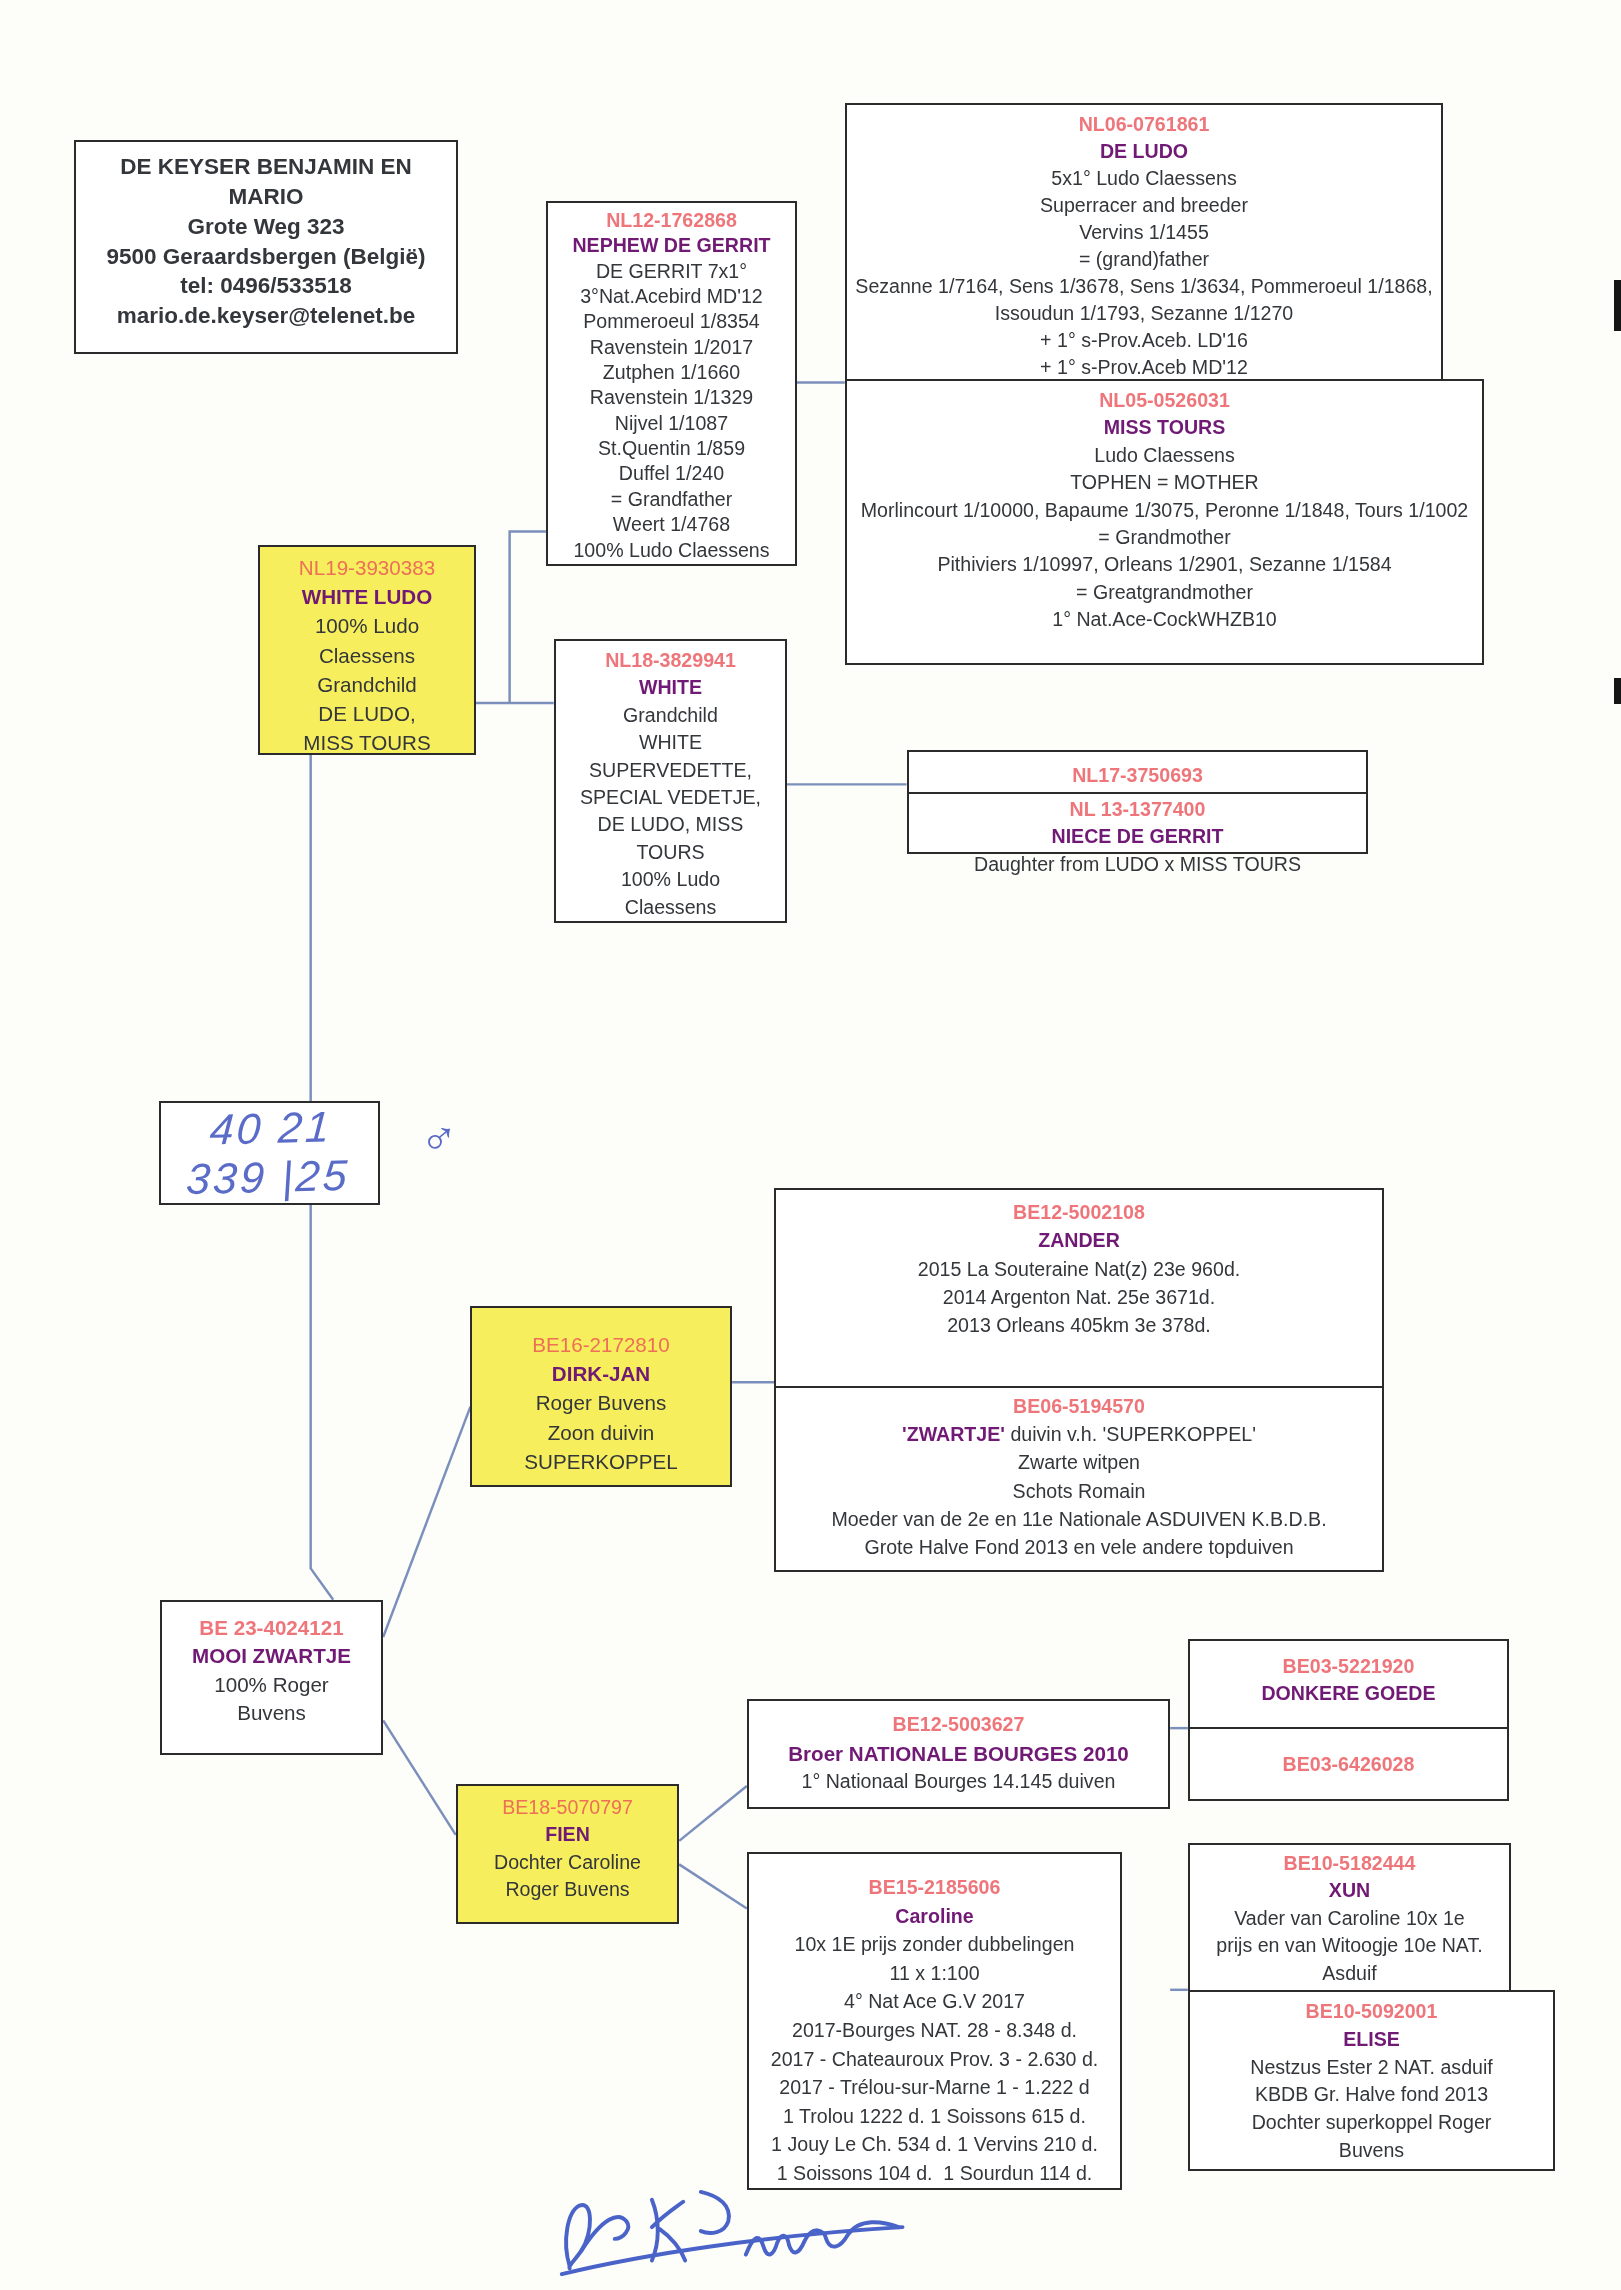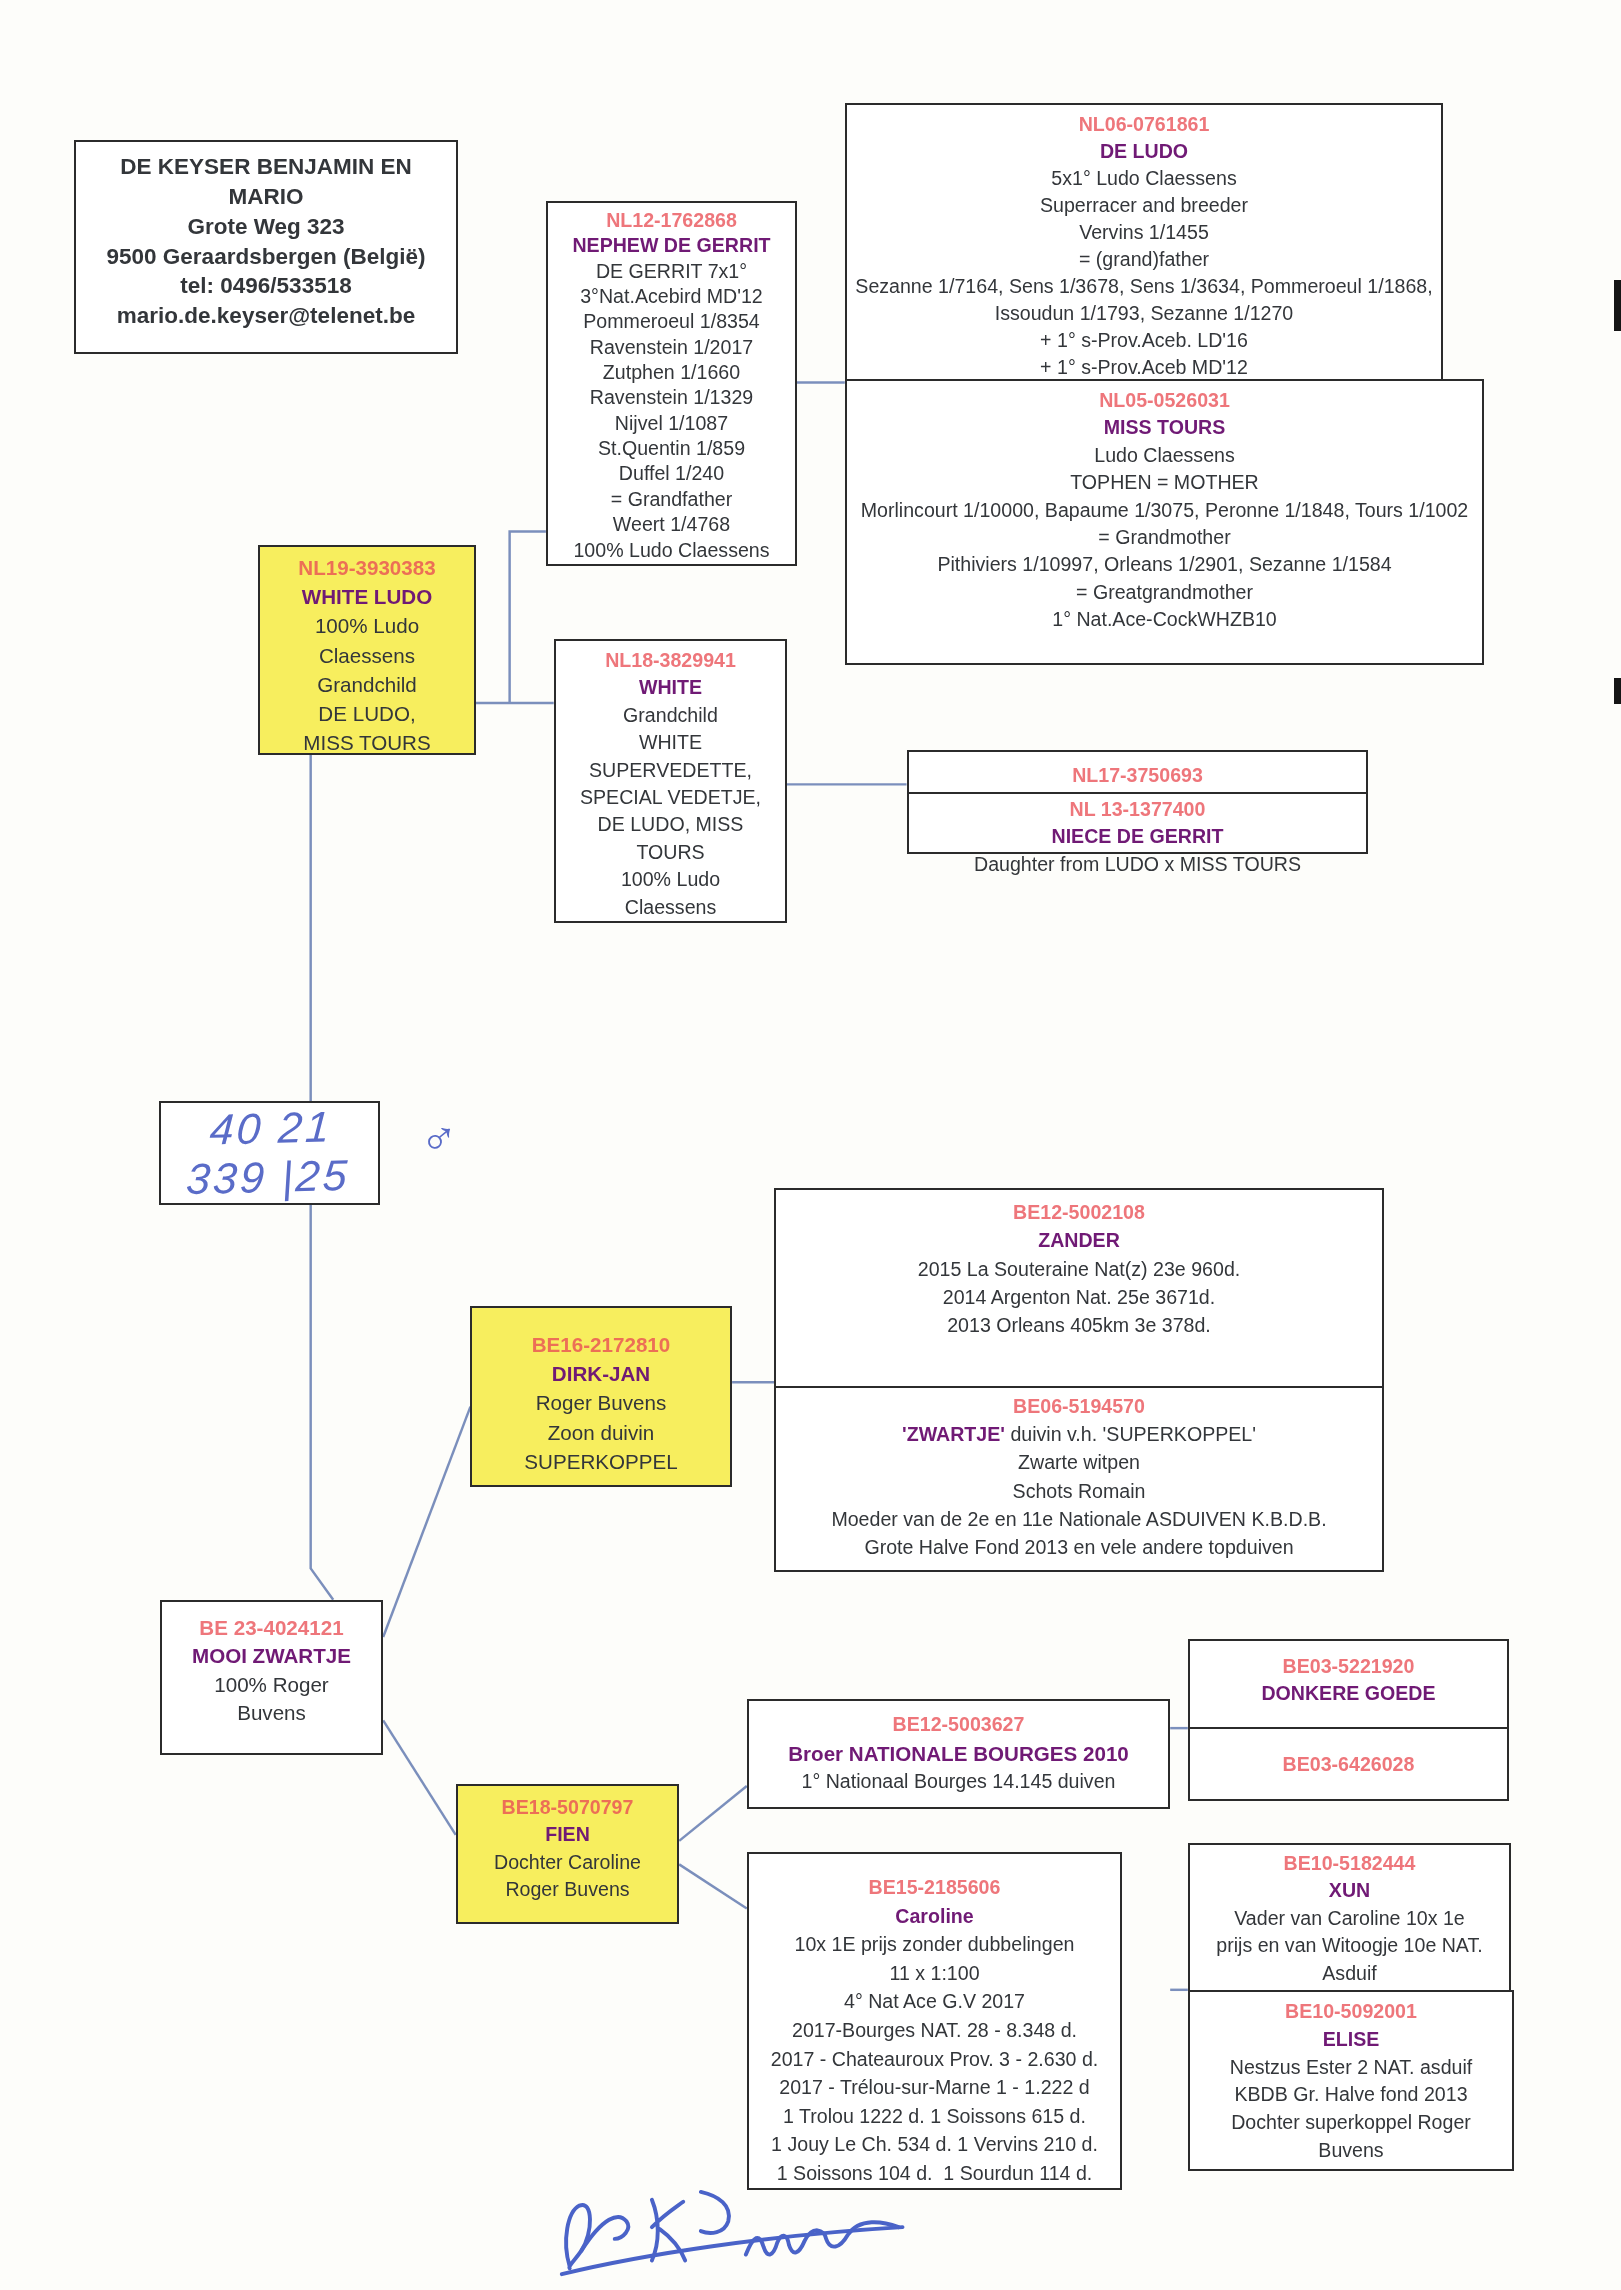--- a/index.html
+++ b/index.html
@@ -13,21 +13,21 @@
   }
   .box{
     position:absolute;
     border:2px solid #2b2b2b;
     background:#ffffff;
     text-align:center;
     box-sizing:border-box;
   }
   .yellow{background:#f7ee5e;}
   .ring{color:#ee767b;font-weight:bold;}
-  .ring-orange{color:#ec6f56;font-weight:bold;}
+  .ring-orange{color:#ec6f56;font-weight:normal;}
   .pname{font-weight:bold;color:#701a75;}
   .ln{white-space:pre-wrap;}
   .owner .ln{font-weight:bold;}
   .hdr-cell{border-bottom:2px solid #2b2b2b;box-sizing:border-box;}
   #connectors{position:absolute;left:0;top:0;pointer-events:none;}
   .handwrite{
     color:#5a6cc8;
     font-style:italic;
     letter-spacing:2.9px;
     transform:skewX(-5deg) rotate(-1.5deg);
@@ -247,21 +247,21 @@
   <div class="box" style="left:1188px;top:1843px;width:323px;height:149px;font-size:19.6px;line-height:1.4;padding-top:4.9px;">
     <div class="ring">BE10-5182444</div>
     <div class="pname">XUN</div>
     <div>
         <div class="ln">Vader van Caroline 10x 1e</div>
         <div class="ln">prijs en van Witoogje 10e NAT.</div>
         <div class="ln">Asduif</div>
       </div>
   </div>
 
-  <div class="box" style="left:1188px;top:1990px;width:326px;height:181px;font-size:19.6px;line-height:1.42;padding-top:5.9px;">
+  <div class="box" style="left:1188px;top:1990px;width:367px;height:181px;font-size:19.6px;line-height:1.42;padding-top:5.9px;">
     <div class="ring">BE10-5092001</div>
     <div class="pname">ELISE</div>
     <div>
         <div class="ln">Nestzus Ester 2 NAT. asduif</div>
         <div class="ln">KBDB Gr. Halve fond 2013</div>
         <div class="ln">Dochter superkoppel Roger</div>
         <div class="ln">Buvens</div>
       </div>
   </div>
 

